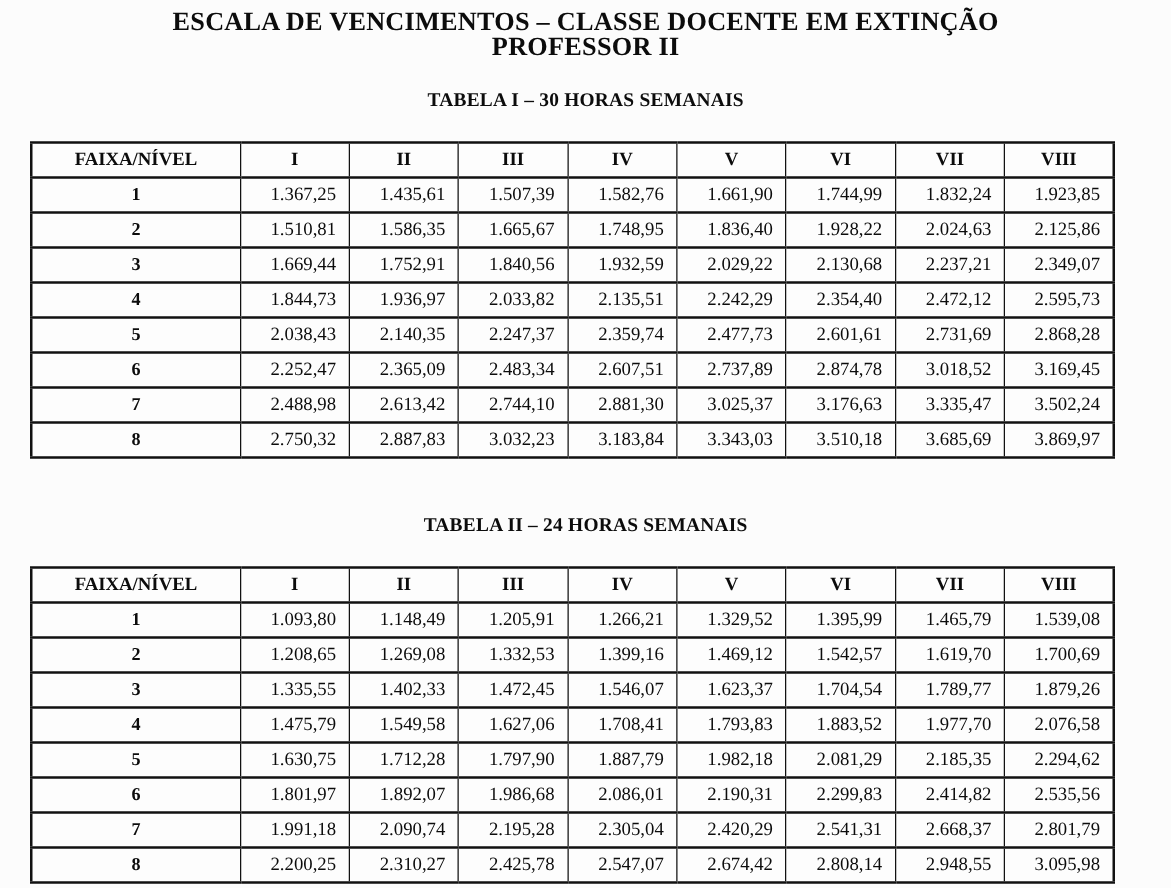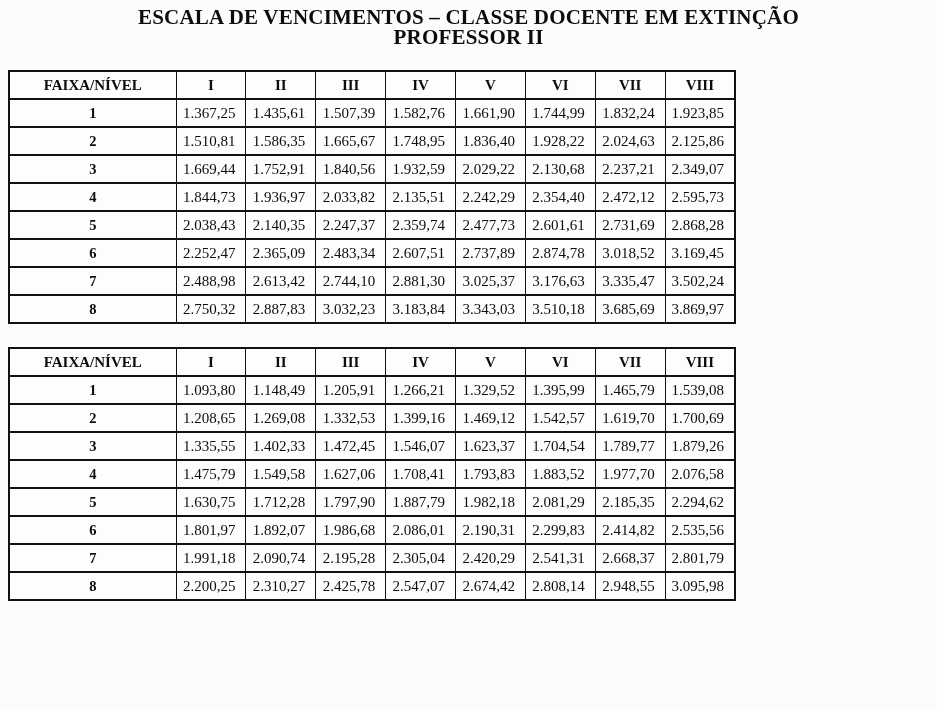--- a/index.html
+++ b/index.html
@@ -32,22 +32,22 @@
     font-weight: bold;
     font-size: 15.5px;
     line-height: 18px;
     letter-spacing: 0.2px;
   }
   .caption-1 { margin-top: 25px; }
   .caption-2 { margin-top: 45px; }
   table.salary {
     border-collapse: collapse;
     table-layout: fixed;
-    width: 728px;
-    margin: 23px auto 0 8px;
+    width: 868px;
+    margin: 23px auto 0 24px;
     background: #fdfdfd;
   }
   table.salary col.level-col { width: 167px; }
   table.salary th, table.salary td {
     border-left: 1px solid #111;
     border-right: 1px solid #111;
     border-top: 2px solid #111;
     border-bottom: 2px solid #111;
     height: 26px;
     padding: 0;
@@ -75,20 +75,21 @@
   }
 </style>
 </head>
 <body>
 
 <div class="page">
 
   <div class="doc-title">ESCALA DE VENCIMENTOS – CLASSE DOCENTE EM EXTINÇÃO</div>
   <div class="doc-title">PROFESSOR II</div>
 
+  <div class="table-caption caption-1">TABELA I – 30 HORAS SEMANAIS</div>
 
   <table class="salary">
     <colgroup>
         <col class="level-col">
       </colgroup>
     <thead>
         <tr>
           <th class="head-cell">FAIXA/NÍVEL</th>
           <th class="head-cell">I</th>
           <th class="head-cell">II</th>
@@ -185,20 +186,21 @@
           <td class="value-cell">3.032,23</td>
           <td class="value-cell">3.183,84</td>
           <td class="value-cell">3.343,03</td>
           <td class="value-cell">3.510,18</td>
           <td class="value-cell">3.685,69</td>
           <td class="value-cell">3.869,97</td>
         </tr>
       </tbody>
   </table>
 
+  <div class="table-caption caption-2">TABELA II – 24 HORAS SEMANAIS</div>
 
   <table class="salary">
     <colgroup>
         <col class="level-col">
       </colgroup>
     <thead>
         <tr>
           <th class="head-cell">FAIXA/NÍVEL</th>
           <th class="head-cell">I</th>
           <th class="head-cell">II</th>

